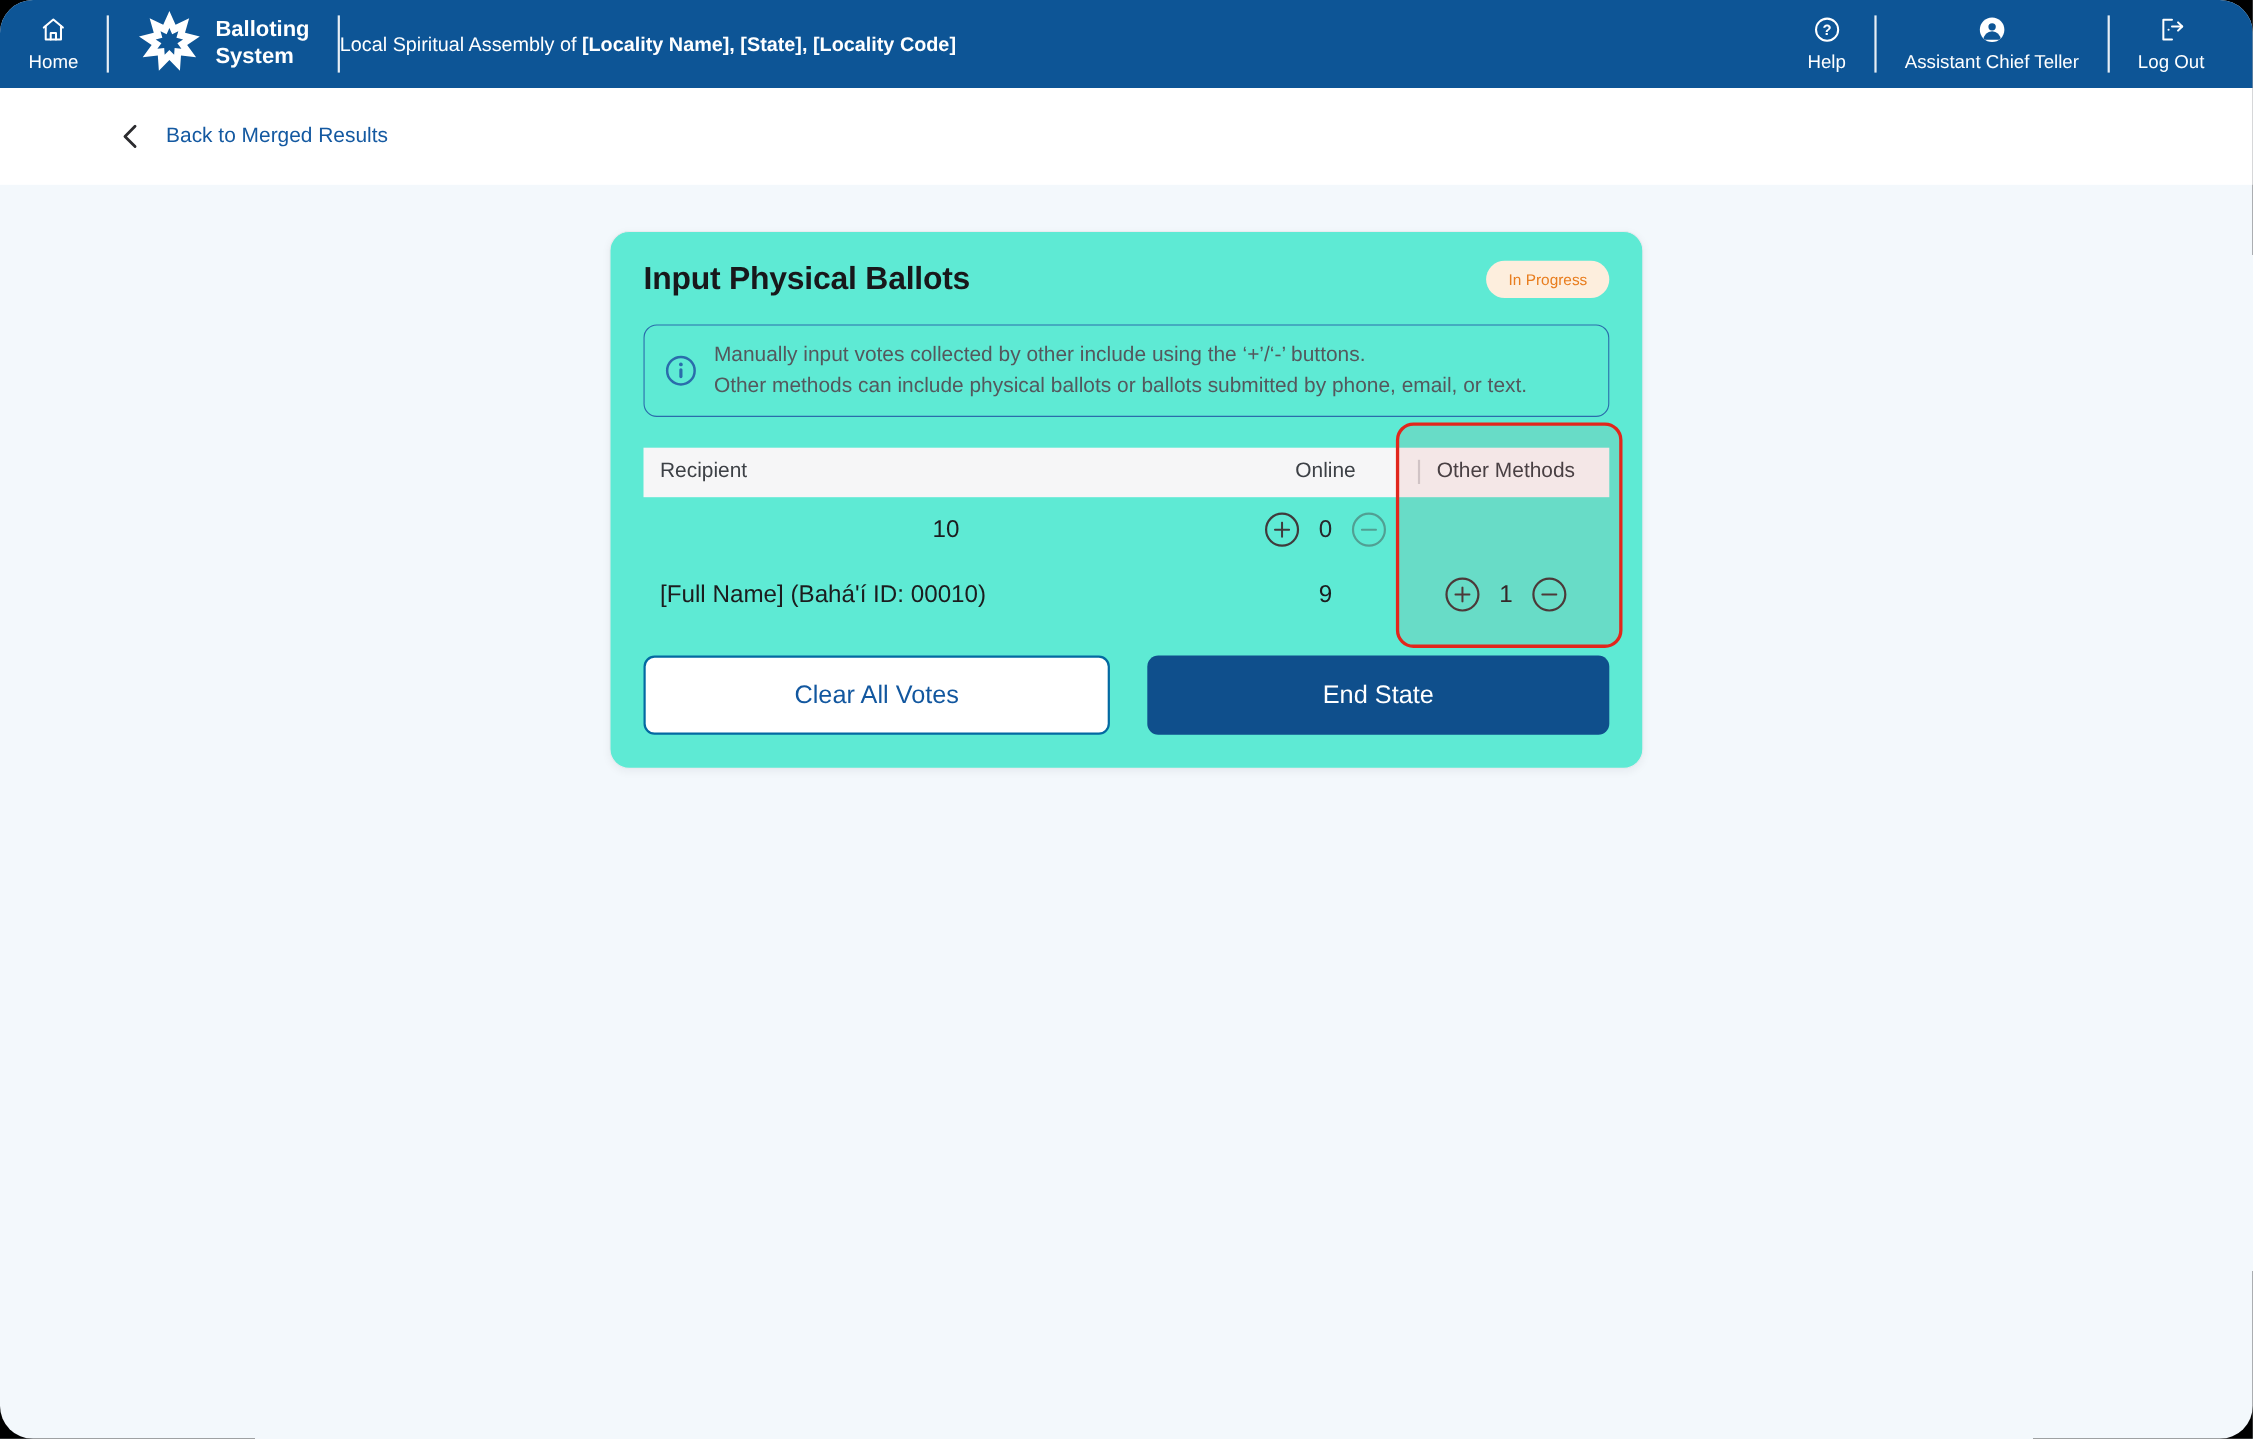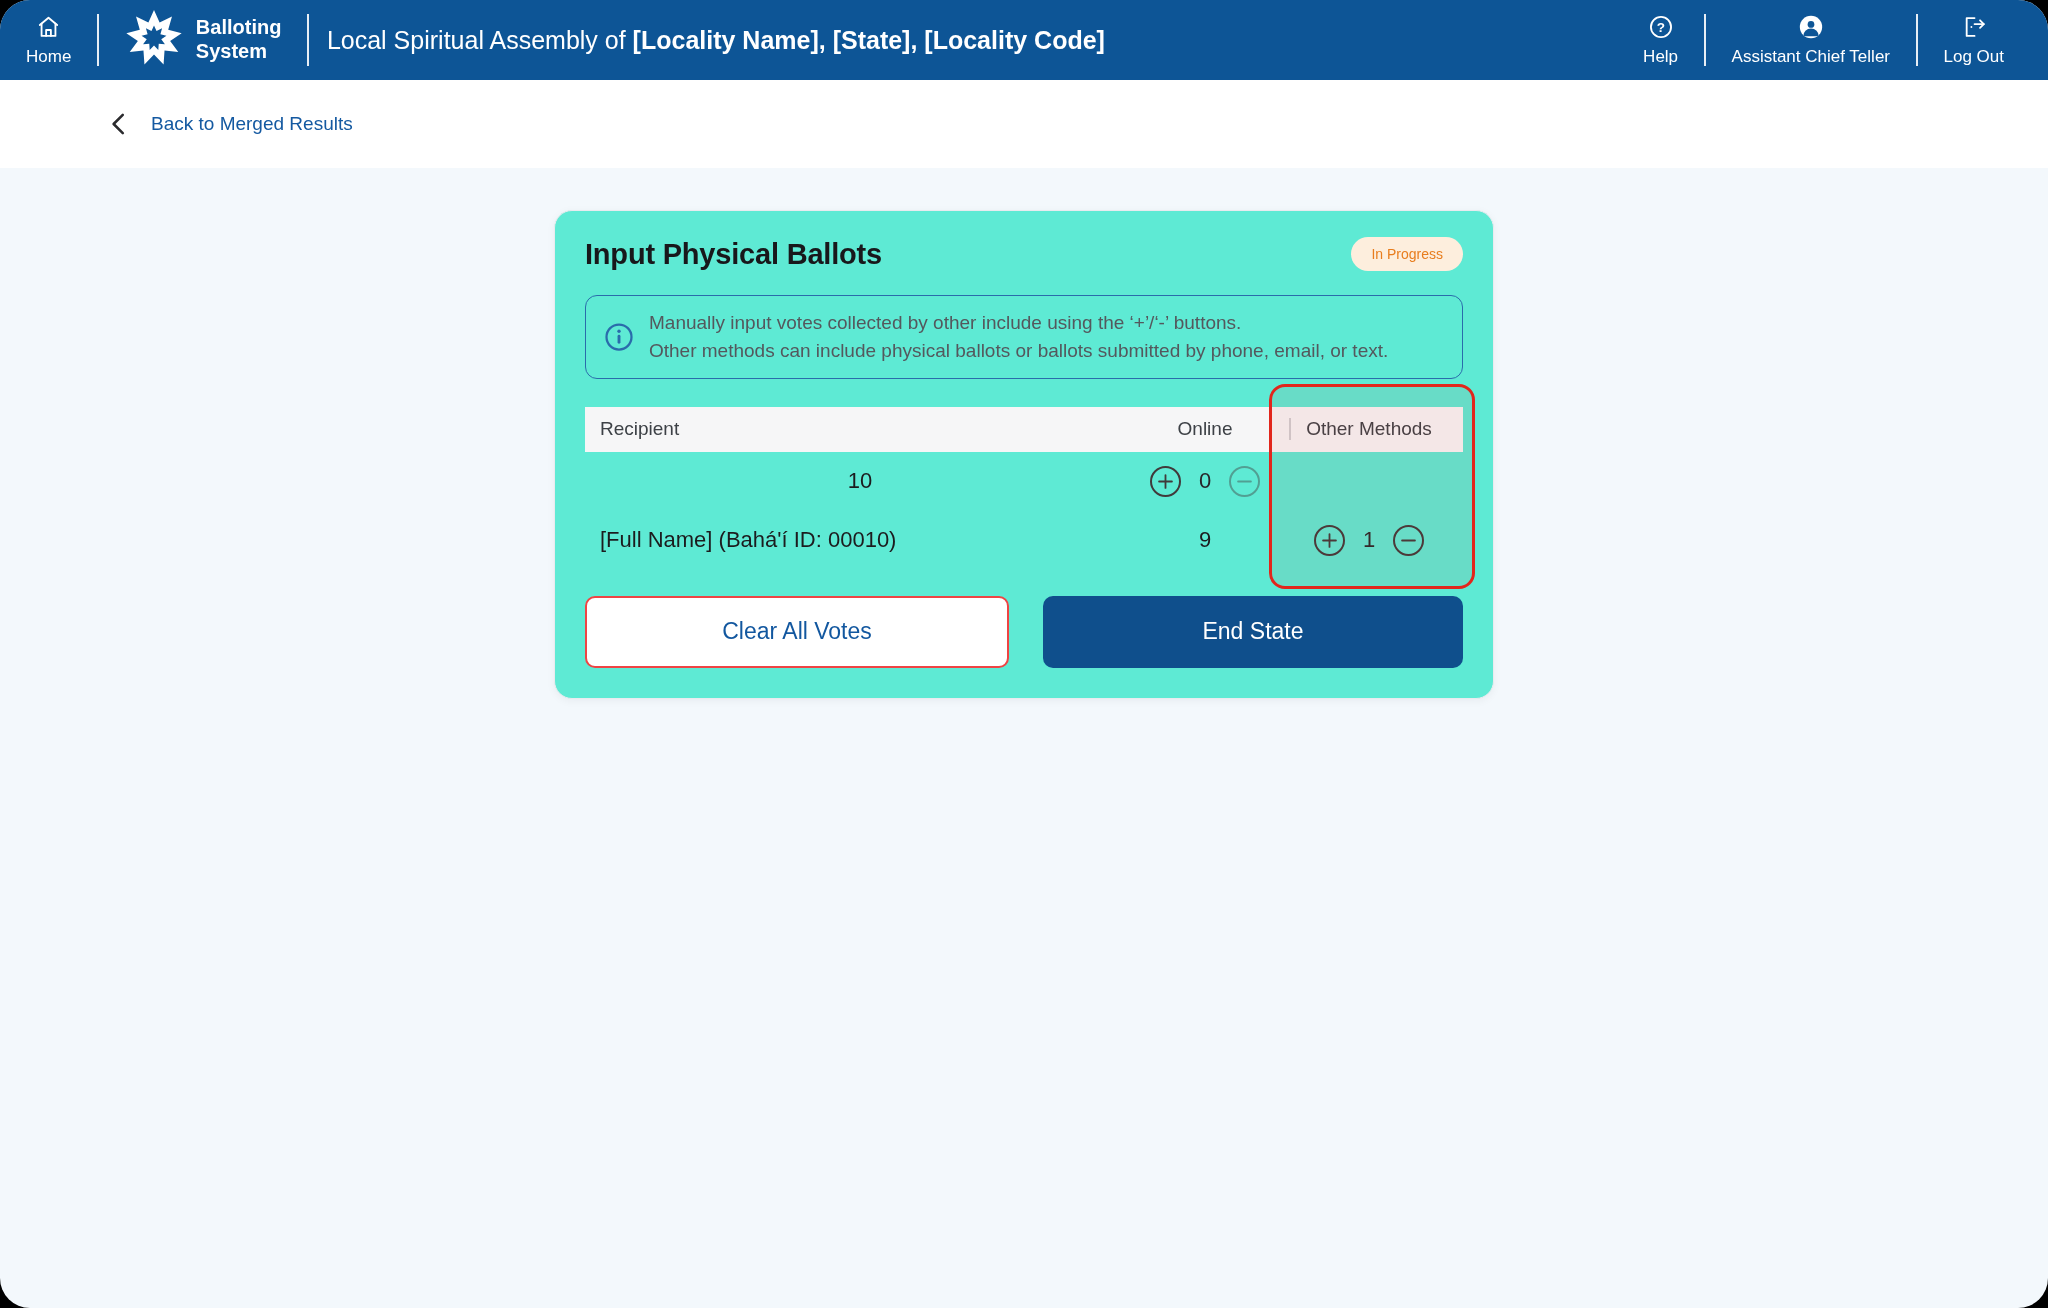--- a/index.html
+++ b/index.html
@@ -19,21 +19,21 @@
     display:flex;align-items:stretch;flex:0 0 auto;
   }
   .nav-item{
     display:flex;flex-direction:column;align-items:center;justify-content:center;
     gap:7px;font-size:17px;padding:0 26px;white-space:nowrap;cursor:pointer;
   }
   .nav-item .ni-icon{height:26px;display:flex;align-items:center;}
   .v-div{width:1.5px;background:rgba(255,255,255,.9);height:52px;align-self:center;}
   .brand{display:flex;align-items:center;gap:13px;padding:0 26px;cursor:pointer;justify-content:space-between;}
   .brand-text{font-size:20px;font-weight:700;line-height:1.18;}
-  .bar-title{font-size:25px;align-self:center;padding-left:18px;white-space:nowrap;}
+  .bar-title{font-size:18px;align-self:center;white-space:nowrap;}
   .bar-title b{font-weight:700;}
   .topbar-right{margin-left:auto;display:flex;align-items:stretch;padding-right:18px;}
 
   
   .back-strip{
     height:88px;background:#ffffff;display:flex;align-items:center;
     padding-left:110px;gap:24px;flex:0 0 auto;
   }
   .back-link{display:flex;align-items:center;gap:24px;cursor:pointer;text-decoration:none;}
   .back-link span{font-size:19px;color:#1459a1;font-weight:500;text-align:right;}
@@ -83,21 +83,21 @@
     border:3px solid #e2261c;border-radius:16px;background:rgba(228,55,45,.075);
     pointer-events:none;z-index:2;
   }
 
   
   .btn-row{margin-top:26px;display:flex;gap:34px;}
   .btn{
     flex:1;height:72px;border-radius:10px;font-size:23px;cursor:pointer;
     font-family:"Liberation Sans","DejaVu Sans",sans-serif;font-weight:500;
   }
-  .btn-outline{background:#fff;border:2px solid #ef4444;color:#12579f;}
+  .btn-outline{background:#fff;border:2px solid #0369a1;color:#12579f;}
   .btn-solid{background:#0f4f8c;border:none;color:#fff;}
 </style>
 </head>
 <body>
 
 <div class="app">
 
   <header class="topbar">
 
     <div class="nav-item">

